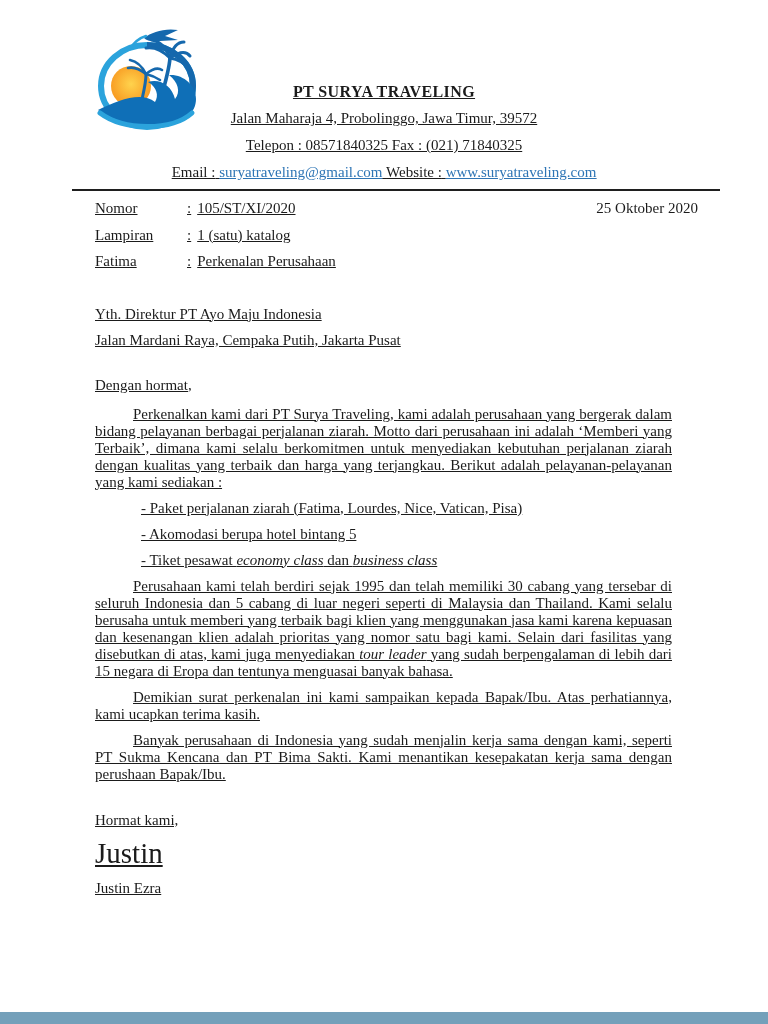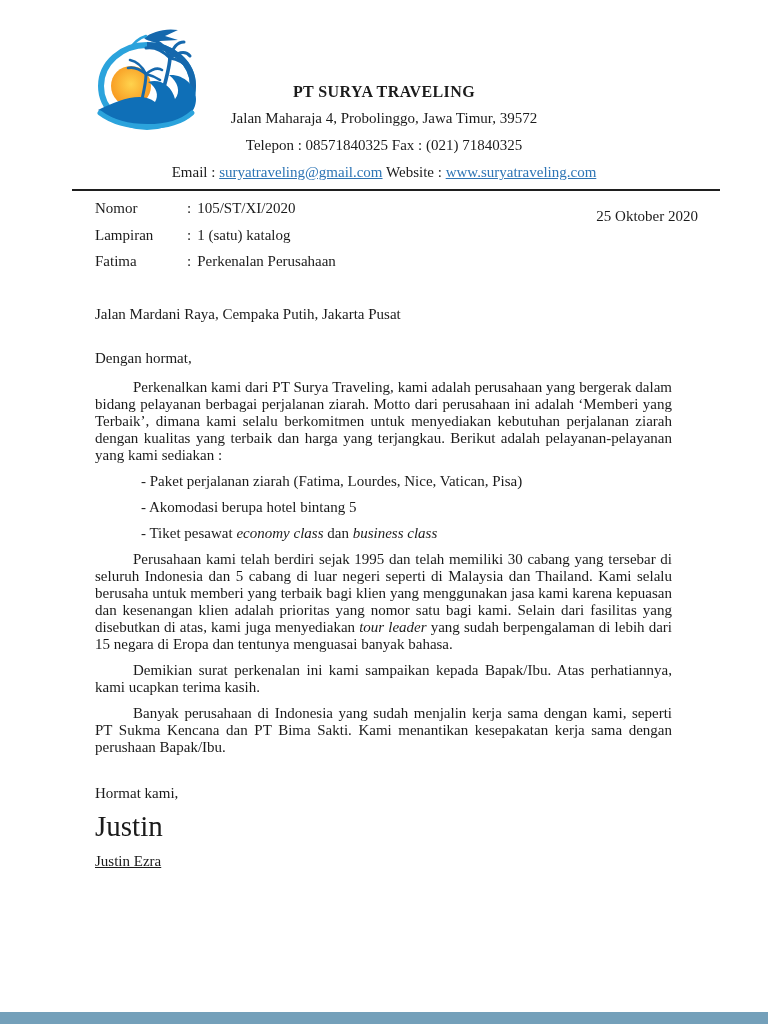--- a/index.html
+++ b/index.html
@@ -1,33 +1,34 @@
 <!DOCTYPE html>
 <html style="--ink: #1b1b1b; --link: #2e75b5; --rule: #1f1f1f; --page-gap: #74a0ba; --logo-light: #2ba3dc; --logo-dark: #1568ad; --logo-deep: #0f6fb7; --sun-core: #ffd34d; --sun-edge: #f7941d;"><head>
 <meta charset="utf-8">
 <style>
   html,body { margin:0; padding:0; background:#ffffff; }
   .page {
     position:relative; width:768px; height:1024px; overflow:hidden;
     background:#ffffff; color:var(--ink,#1b1b1b);
     font-family:"Liberation Serif","DejaVu Serif",serif;
+    text-decoration:underline;
   }
   
   .logo { position:absolute; top:24px; left:86px; width:122px; height:112px; }
   .letterhead { padding-top:78px; text-align:center; }
   .lh-line { font-size:15px; line-height:27px; }
   .lh-company { font-size:16px; font-weight:bold; letter-spacing:.4px; }
   .link { color:var(--link,#2e75b5); text-decoration:underline; cursor:pointer; }
   .rule { border:none; border-top:2px solid var(--rule,#222); margin:3px 48px 0 72px; }
   
   .meta { position:relative; margin:4px 70px 0 95px; font-size:15px; }
   .meta-row { display:flex; line-height:26.5px; }
   .meta-label { width:92px; flex:none; }
   .meta-colon { margin-right:6px; }
-  .meta-date { position:absolute; top:8px; right:0; line-height:26.5px; }
+  .meta-date { position:absolute; top:0; right:0; line-height:26.5px; }
   
   .recipient { margin:26px 96px 0 95px; font-size:15px; }
   .recipient-line { line-height:26.5px; }
   .salutation { margin:23px 96px 12px 95px; font-size:15px; line-height:17px; }
   .body-text { margin:0 96px 0 95px; font-size:15px; }
   .para { margin:0 0 9px 0; line-height:17px; text-align:justify; text-indent:38px; }
   .svc-list { margin:0; padding:0 0 0 46px; list-style:none; }
   .svc-item { line-height:17px; margin:0 0 9px 0; }
   .it { font-style:italic; }
   
@@ -105,20 +106,21 @@
     </div>
     <div class="meta-row">
       <span class="meta-label">Fatima</span>
       <span class="meta-colon">:</span>
       <span>Perkenalan Perusahaan</span>
     </div>
     <span class="meta-date">25 Oktober 2020</span>
   </section>
 
   <section class="recipient">
+    <div class="recipient-line">Yth. Direktur PT Ayo Maju Indonesia</div>
     <div class="recipient-line">Jalan Mardani Raya, Cempaka Putih, Jakarta Pusat</div>
   </section>
 
   <div class="salutation">Dengan hormat,</div>
 
   <section class="body-text">
     <p class="para">Perkenalkan kami dari PT Surya Traveling, kami adalah perusahaan yang bergerak dalam bidang pelayanan berbagai perjalanan ziarah. Motto dari perusahaan ini adalah ‘Memberi yang Terbaik’, dimana kami selalu berkomitmen untuk menyediakan kebutuhan perjalanan ziarah dengan kualitas yang terbaik dan harga yang terjangkau. Berikut adalah pelayanan-pelayanan yang kami sediakan :</p>
     <ul class="svc-list">
       <li class="svc-item"><span>- Paket perjalanan ziarah (Fatima, Lourdes, Nice, Vatican, Pisa)</span></li>
       <li class="svc-item"><span>- Akomodasi berupa hotel bintang 5</span></li>

